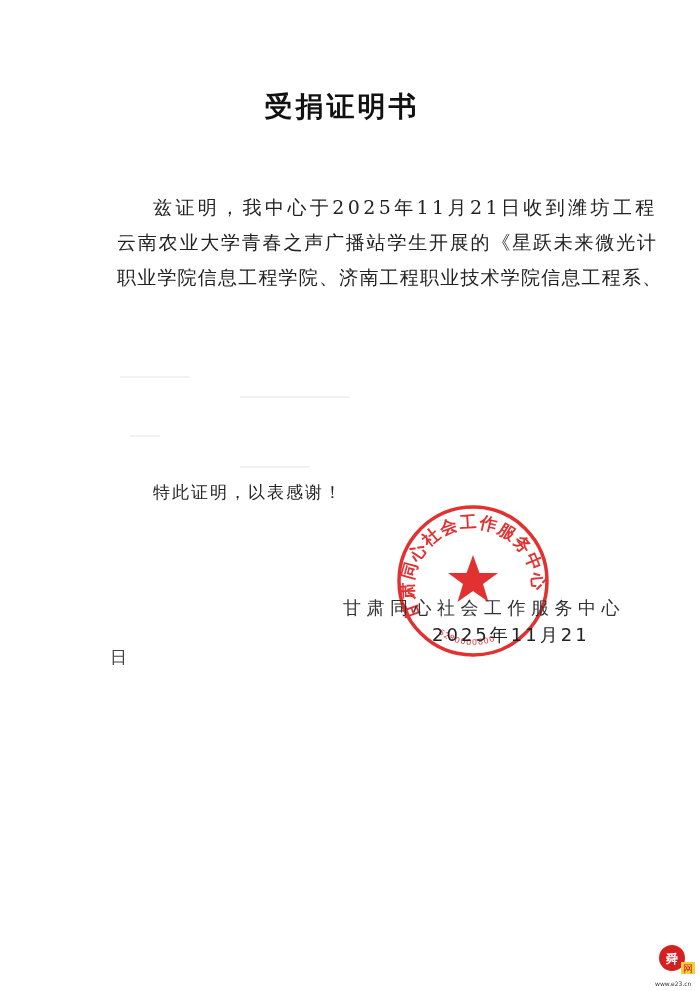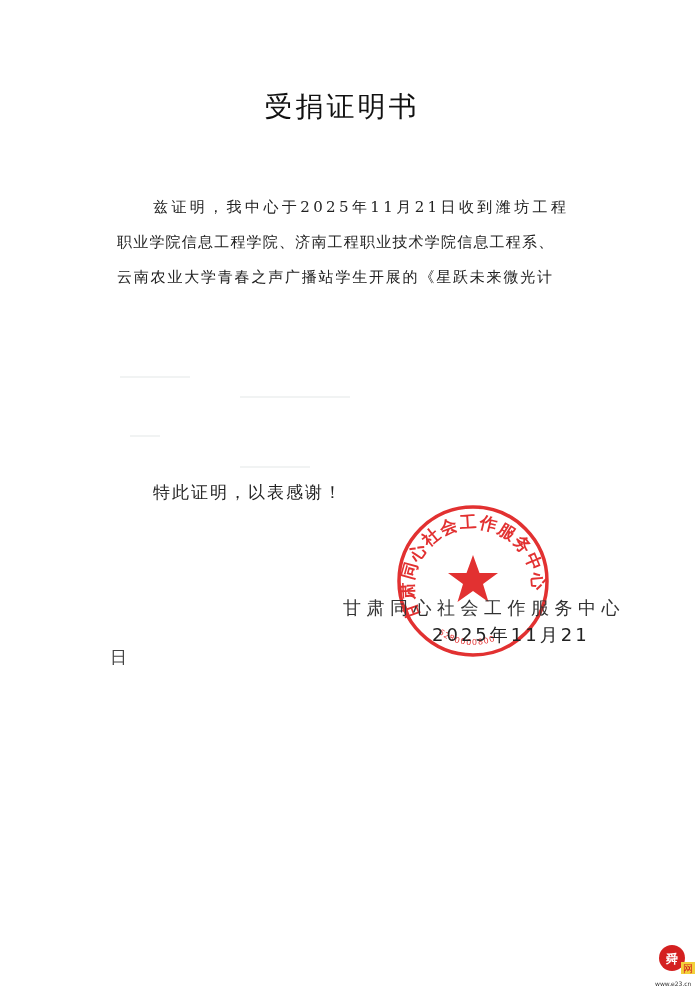--- a/index.html
+++ b/index.html
@@ -2,24 +2,24 @@
 <html><head>
   <meta charset="utf-8">
   <style>
     html, body { margin: 0; padding: 0; }
     body {
       width: 700px; height: 991px; background: #ffffff; position: relative; overflow: hidden;
       font-family: "DejaVu Serif", "Liberation Serif", serif; color: #1a1a1a;
     }
     .title {
       position: absolute; top: 88px; left: 0; width: 684px; text-align: center;
-      font-family: "DejaVu Sans", sans-serif; font-size: 28px; font-weight: normal; letter-spacing: 3px; color: #111;
+      font-family: "DejaVu Sans", sans-serif; font-size: 28px; font-weight: bold; letter-spacing: 3px; color: #111;
     }
     .para {
-      position: absolute; left: 117px; width: 480px; font-size: 15px; line-height: 35px; color: #222;
+      position: absolute; left: 117px; width: 480px; font-size: 19px; line-height: 35px; color: #222;
     }
     .line { white-space: nowrap; display: block; letter-spacing: 2.6px; }
     .line.first { padding-left: 36px; letter-spacing: 3.4px; }
     .faint {
       position: absolute; height: 2px; background: #eef0f0; opacity: 0.8;
     }
     .closing {
       position: absolute; top: 481px; left: 153px; font-size: 17px; letter-spacing: 2px; color: #222;
       font-family: "DejaVu Sans", sans-serif;
       text-align: center;
@@ -40,22 +40,22 @@
     .watermark { position: absolute; left: 655px; top: 940px; width: 45px; height: 50px; }
   </style>
 </head>
 <body>
 
 <div>
   <div class="title">受捐证明书</div>
 
   <div class="para" style="top:190px;">
     <span class="line first">兹证明，我中心于2025年11月21日收到潍坊工程</span>
+    <span class="line" style="letter-spacing:1.8px;">云南农业大学青春之声广播站学生开展的《星跃未来微光计</span>
     <span class="line" style="letter-spacing:1.2px;">职业学院信息工程学院、济南工程职业技术学院信息工程系、</span>
-    <span class="line" style="letter-spacing:1.8px;">云南农业大学青春之声广播站学生开展的《星跃未来微光计</span>
   </div>
 
   <div class="faint" style="top:376px;left:120px;width:70px;"></div>
   <div class="faint" style="top:396px;left:240px;width:110px;"></div>
   <div class="faint" style="top:435px;left:130px;width:30px;"></div>
   <div class="faint" style="top:466px;left:240px;width:70px;"></div>
 
   <div class="closing">特此证明，以表感谢！</div>
 
   <div class="stamp">

